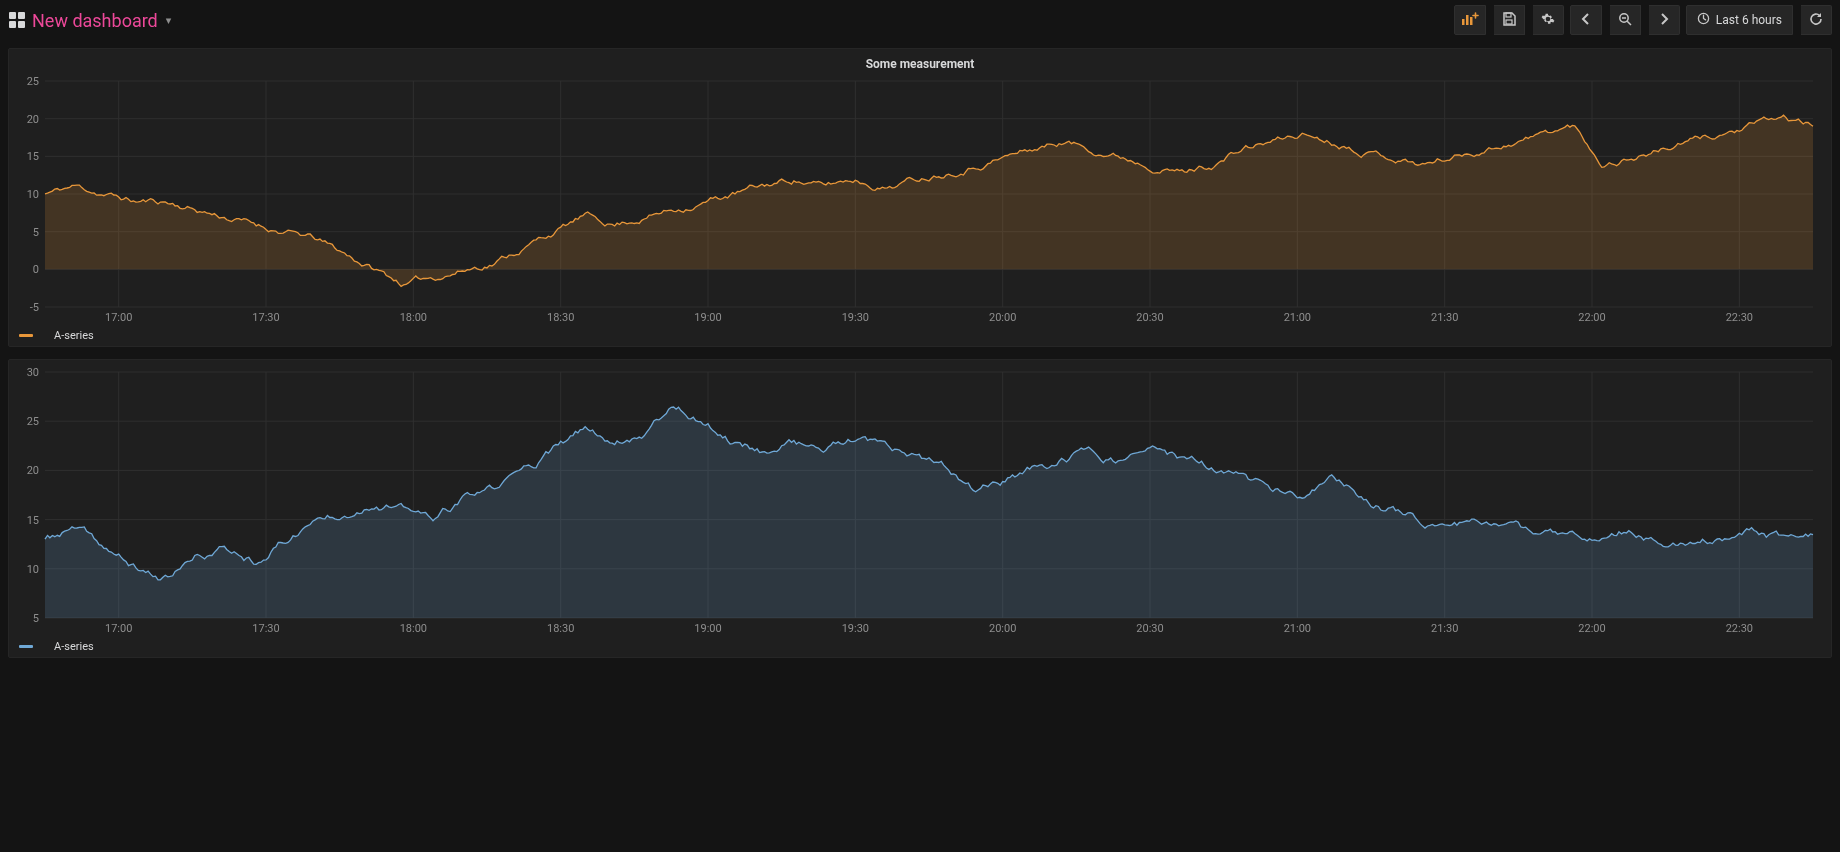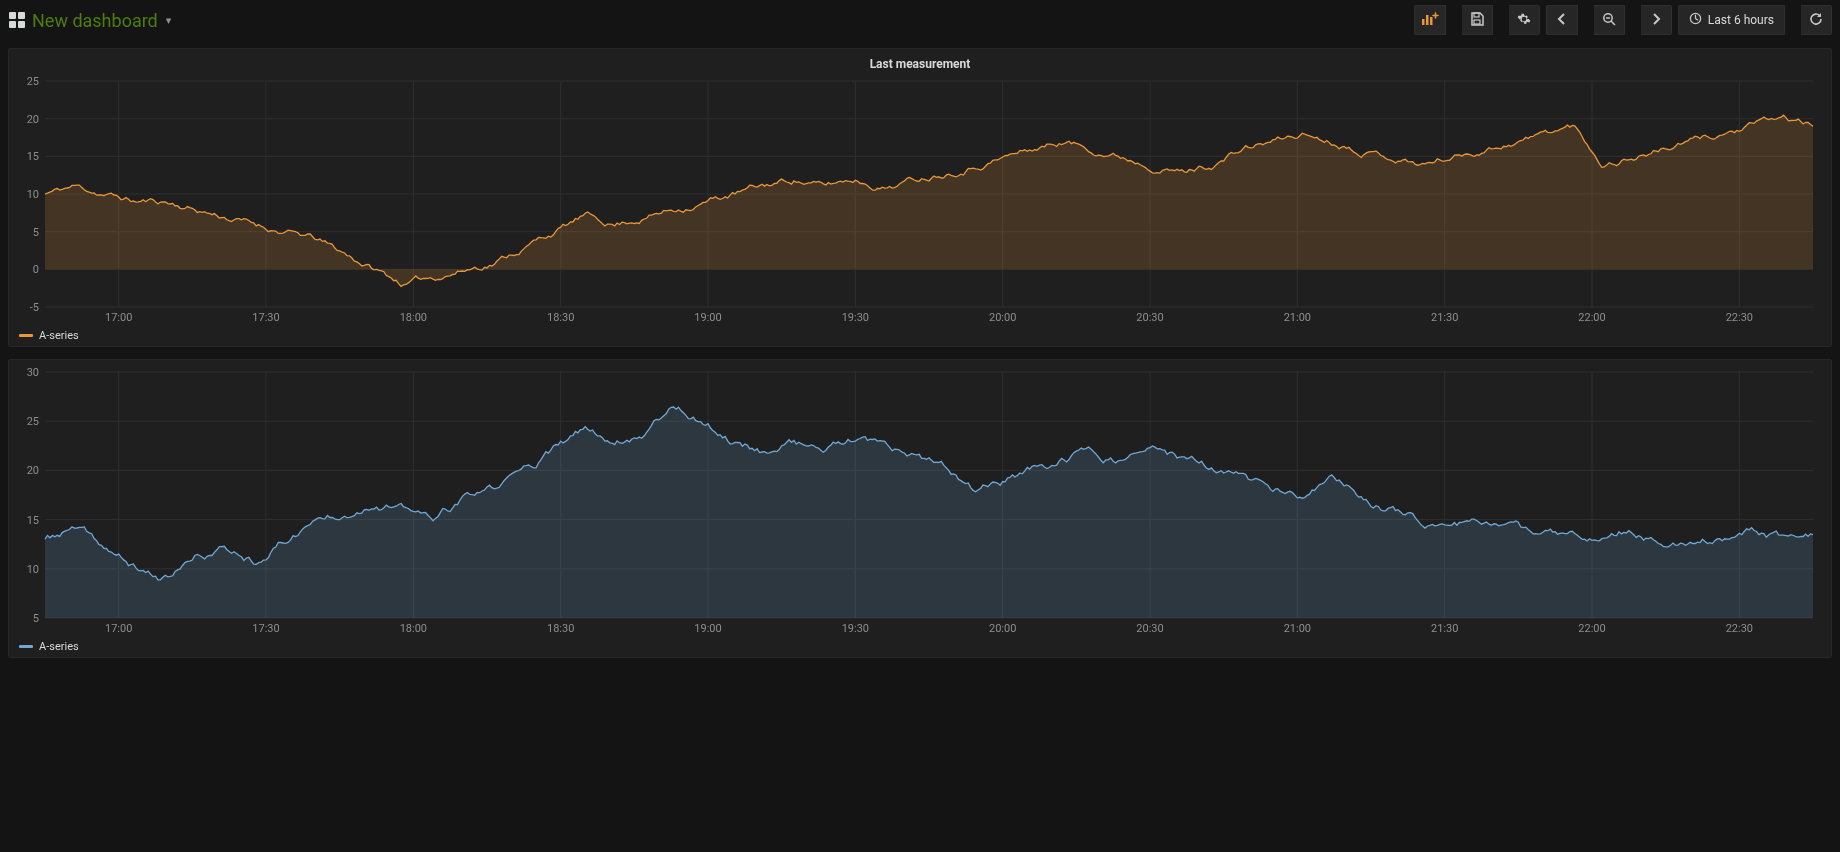--- a/index.html
+++ b/index.html
@@ -1,33 +1,33 @@
 <!DOCTYPE html>
 <html><head>
 <meta charset="utf-8">
 <style>
   html,body{margin:0;padding:0;background:#141414;color:#d8d9da;font-family:-apple-system,BlinkMacSystemFont,"Segoe UI",Roboto,Helvetica,Arial,sans-serif;font-size:13px;width:1840px;height:852px;overflow:hidden;}
   .topbar{display:flex;align-items:center;height:40px;padding:0 8px;background:#141414;}
   .dash-title-wrap{display:flex;align-items:center;gap:6px;cursor:pointer;}
   .grid-icon svg{display:block;}
-  .dash-title{font-size:18px;font-weight:400;color:#4d7c0f;}
+  .dash-title{font-size:18px;font-weight:400;color:#ec4899;}
   .caret{color:#8e8e8e;font-size:11px;margin-left:2px;}
   .spacer{flex:1;}
-  .btn-group{display:flex;gap:16px;margin-left:6px;}
+  .btn-group{display:flex;gap:8px;margin-left:6px;}
   .btn{height:28px;min-width:30px;display:flex;align-items:center;justify-content:center;background:#262626;border:1px solid #2f2f2f;color:#c7c7c7;cursor:pointer;}
   .btn + .btn{border-left:none;}
   .btn-group .btn:first-child{border-radius:2px 0 0 2px;}
   .btn-group .btn:last-child{border-radius:0 2px 2px 0;}
   .timerange{padding:0 10px;gap:6px;font-size:12px;color:#d8d9da;}
   .panels{display:flex;flex-direction:column;gap:12px;padding:8px;}
   .panel{background:#1f1f1f;border:1px solid #262626;border-radius:2px;padding:6px 6px 4px 6px;}
   .panel-title{text-align:center;font-weight:700;font-size:12px;color:#d8d9da;padding:2px 0 4px 0;cursor:pointer;}
   .chart-wrap{position:relative;}
   .chart{width:100%;display:block;}
-  .legend{display:flex;align-items:center;gap:6px;padding:4px 4px 0 4px;font-size:11px;color:#d8d9da;}
+  .legend{display:flex;align-items:center;gap:21px;padding:4px 4px 0 4px;font-size:11px;color:#d8d9da;}
   .swatch{width:14px;height:3px;border-radius:1px;}
   .axis-tick{font-size:11px;fill:#8e8e8e;}
   .gridline{stroke:#2f2f2f;stroke-width:1;}
 </style>
 </head>
 <body>
 
 <div class="topbar">
   <div class="dash-title-wrap">
     <span class="grid-icon">
@@ -112,21 +112,21 @@
             <path fill="none" stroke="#c7c7c7" stroke-width="1.6" d="M12 7a5 5 0 1 1-1.5-3.5"></path>
             <path fill="#c7c7c7" d="M12 1v4H8z"></path>
           </svg></span>
     </div>
   </div>
 </div>
 
 <div class="panels">
 
   <div class="panel">
-    <div class="panel-title">Last measurement</div>
+    <div class="panel-title">Some measurement</div>
     <div class="chart-wrap">
       <svg id="chart-0" class="chart" width="1808" height="250">
           <line x1="30" y1="232" x2="1798" y2="232" class="gridline"></line>
           <text x="24" y="236" text-anchor="end" class="axis-tick">-5</text>
           <line x1="30" y1="194.33333333333334" x2="1798" y2="194.33333333333334" class="gridline"></line>
           <text x="24" y="198.33333333333334" text-anchor="end" class="axis-tick">0</text>
           <line x1="30" y1="156.66666666666669" x2="1798" y2="156.66666666666669" class="gridline"></line>
           <text x="24" y="160.66666666666669" text-anchor="end" class="axis-tick">5</text>
           <line x1="30" y1="119" x2="1798" y2="119" class="gridline"></line>
           <text x="24" y="123" text-anchor="end" class="axis-tick">10</text>

